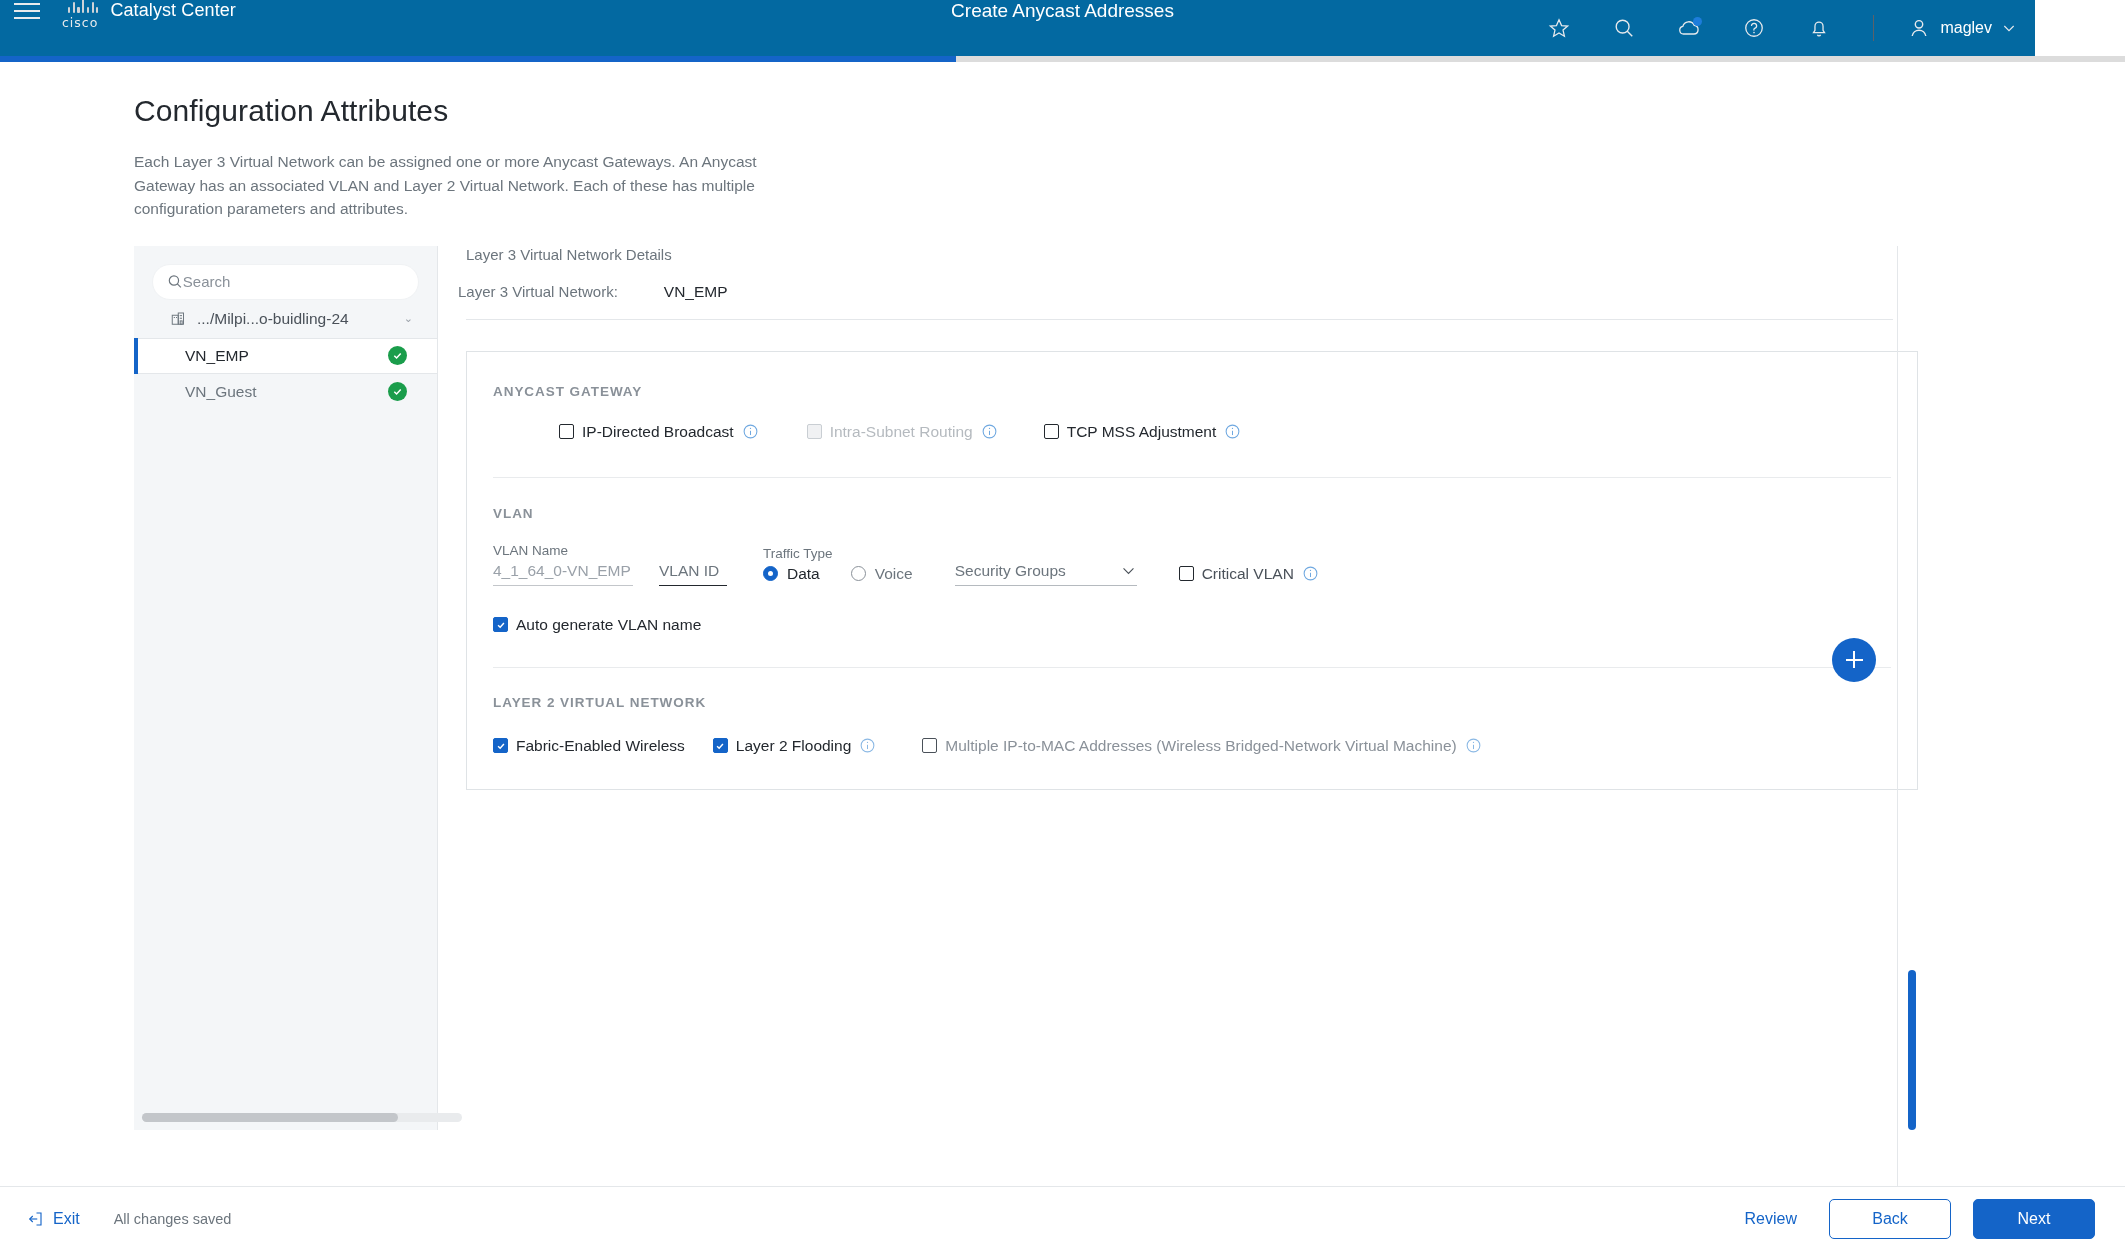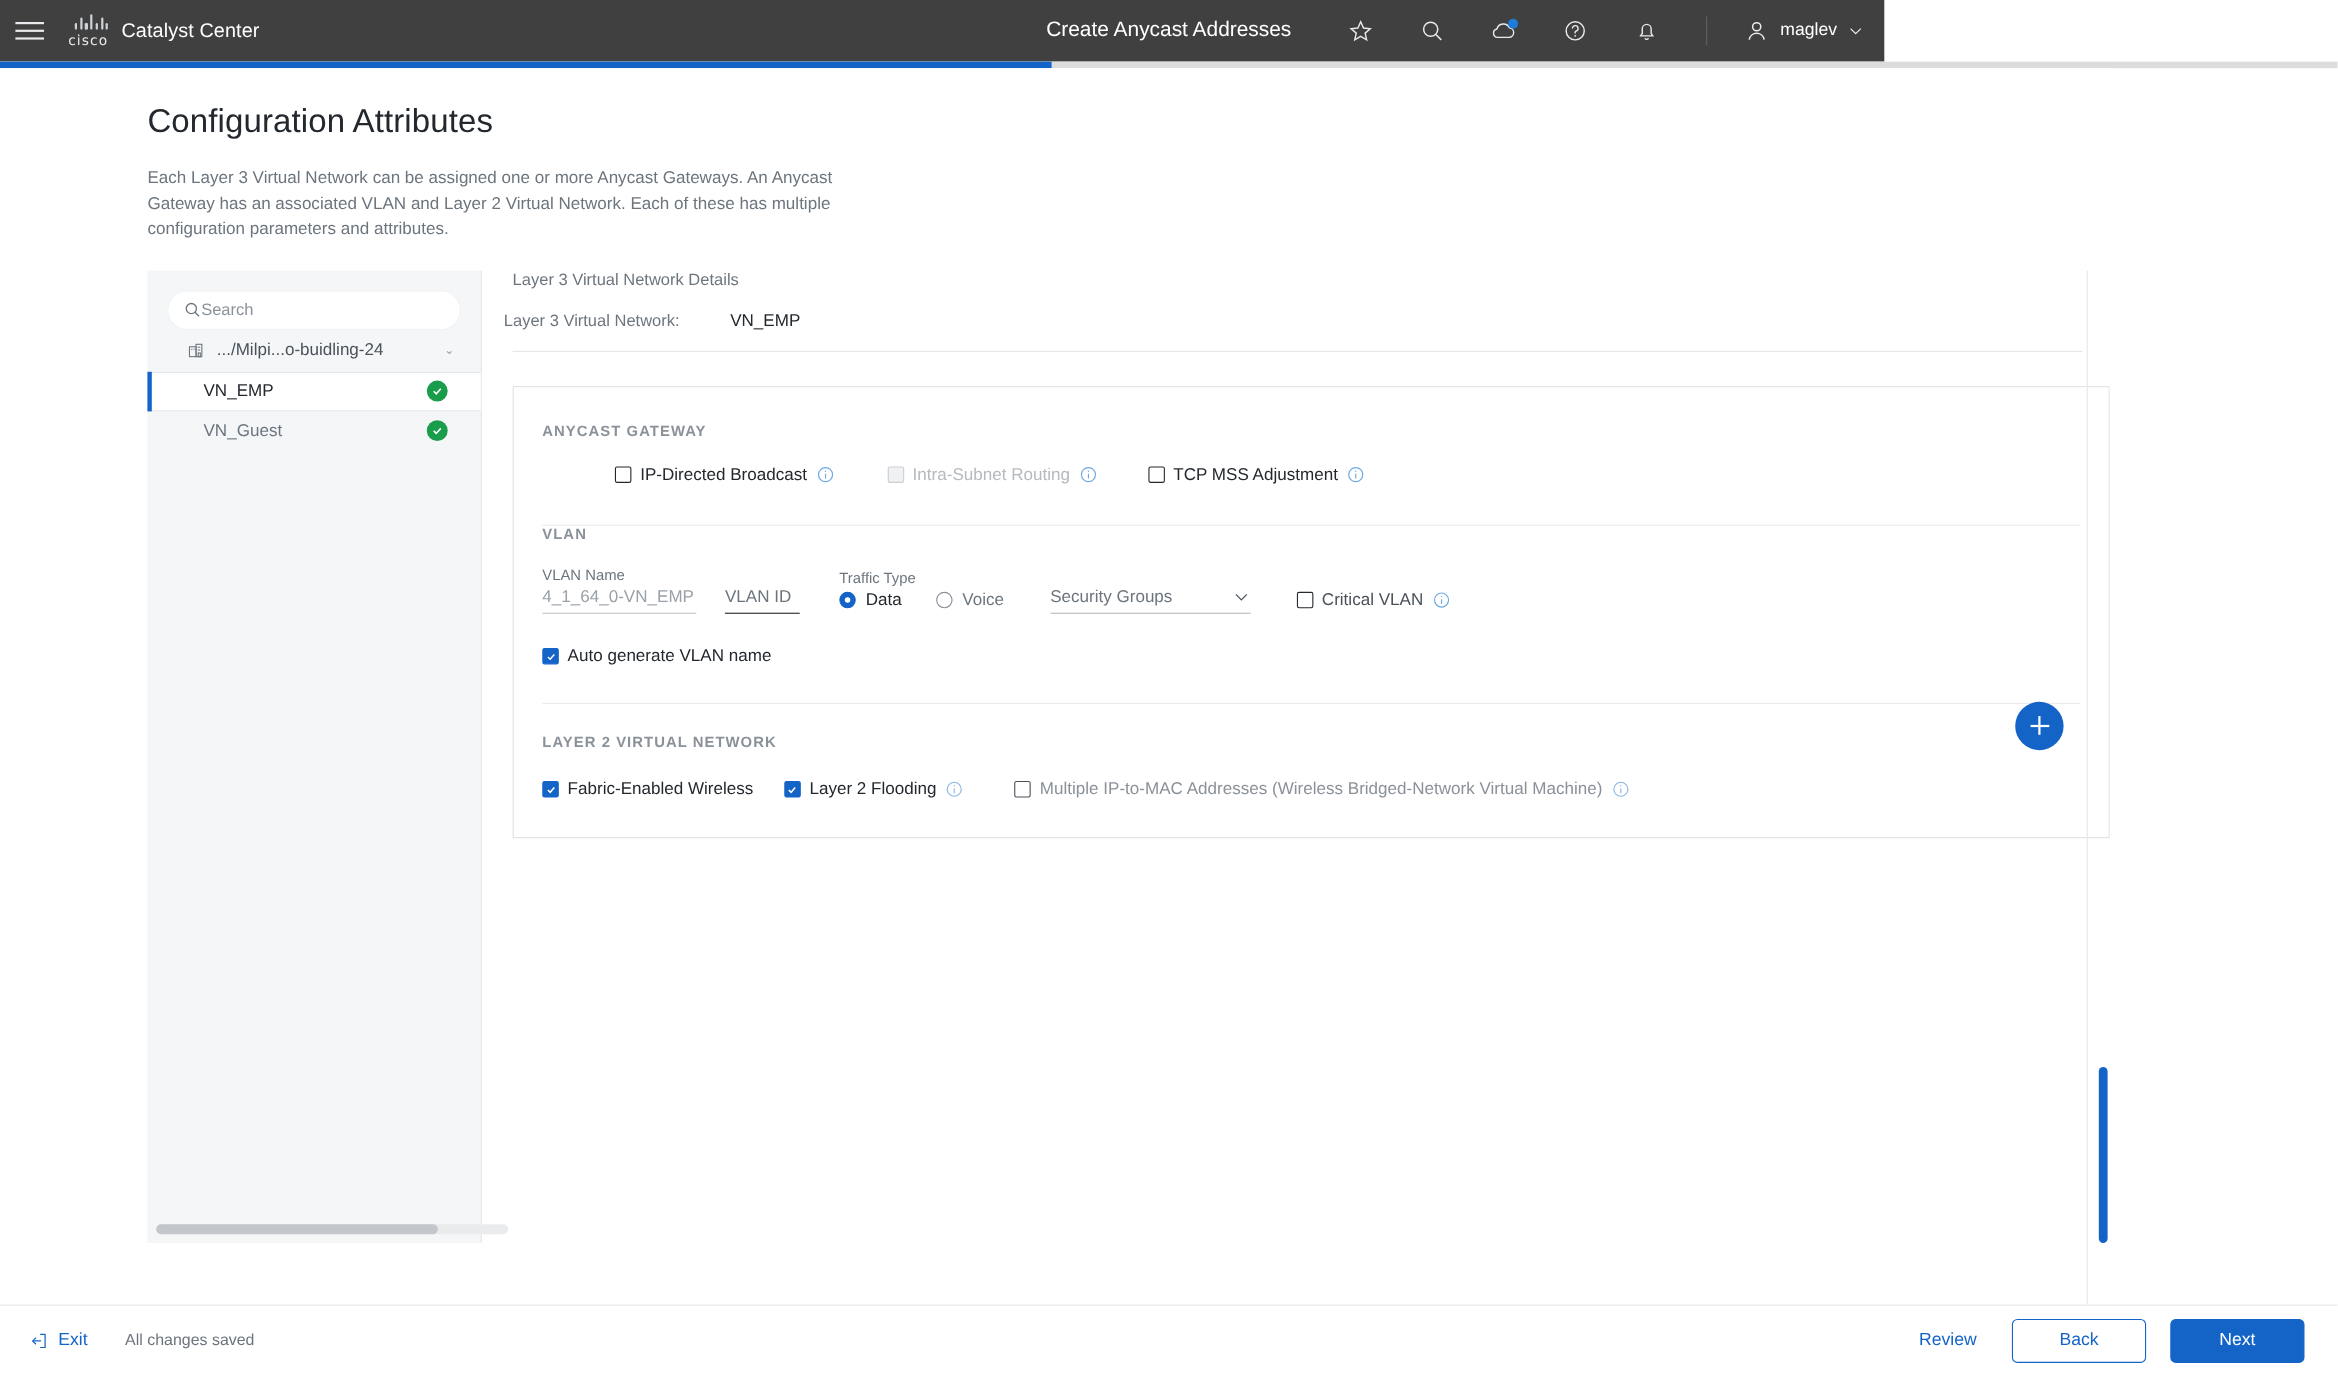--- a/index.html
+++ b/index.html
@@ -4,22 +4,22 @@
 <style>
   * { box-sizing: border-box; margin: 0; padding: 0; }
   html, body {
     width: 2125px; height: 1250px;
     font-family: "Liberation Sans", sans-serif;
     background: #fff; overflow: hidden;
   }
 
   
   .topbar {
-    position: absolute; top: 0; left: 0; width: 1713px; height: 56px;
-    background: #404040; display: flex; align-items: center;
+    position: absolute; top: 0; left: 0; width: 2035px; height: 56px;
+    background: #0369a1; display: flex; align-items: flex-start;
   }
   .hamburger {
     width: 30px; height: 22px; margin-left: 14px; margin-right: 18px;
     display: flex; flex-direction: column; justify-content: center; gap: 5px;
     cursor: pointer;
   }
   .hamburger span { display: block; height: 2px; background: #e8eaed; width: 26px; }
   .cisco-logo {
     display: flex; align-items: flex-end; gap: 2.5px; height: 28px;
     margin-right: 12px; flex-direction: column; justify-content: center;
@@ -436,21 +436,21 @@
                 <circle cx="12" cy="12" r="9"></circle>
                   <line x1="12" y1="11" x2="12" y2="17"></line>
                 <circle cx="12" cy="7.6" r=".9" fill="#6fa8e0" stroke="none"></circle>
               </svg>
             </span>
           </div>
         </div>
 
         <div class="divider-in-card" style="margin-top:34px;"></div>
 
-        <div class="sect-title" style="">VLAN</div>
+        <div class="sect-title" style="margin-top:28px;">VLAN</div>
 
         <div class="row-flex" style="margin-top:22px;">
           <div>
             <div class="fld-label">VLAN Name</div>
             <div class="vlan-name-input">
               <span>4_1_64_0-VN_EMP</span>
             </div>
           </div>
 
           <div class="vlan-id-input">

